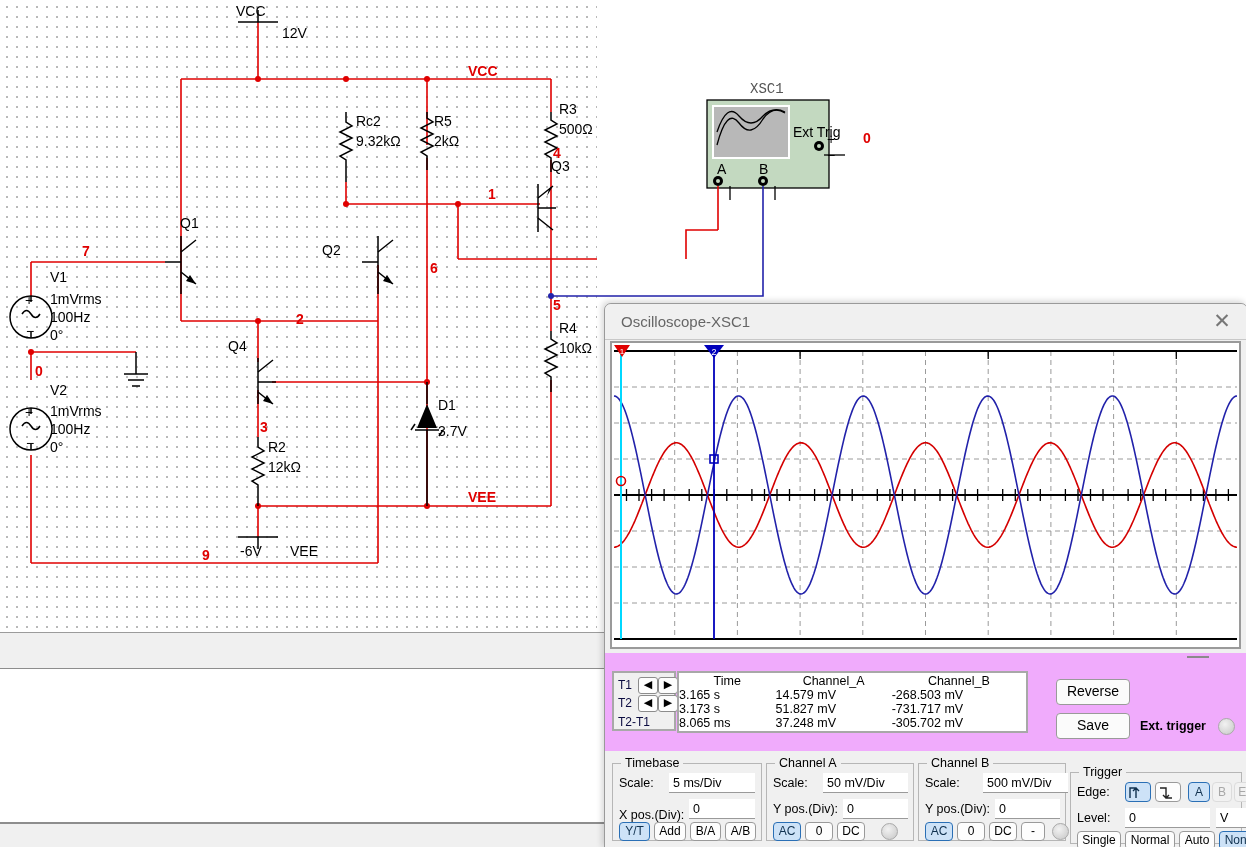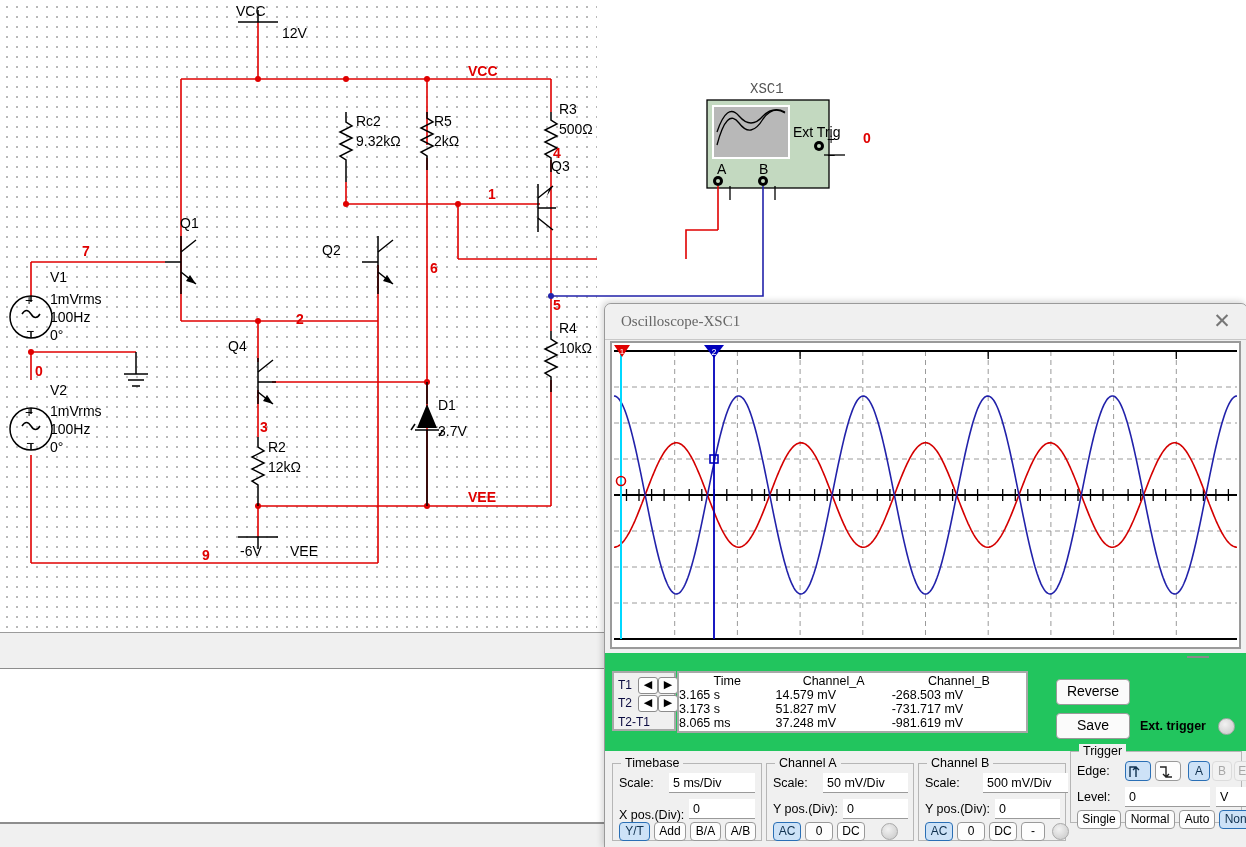--- a/index.html
+++ b/index.html
@@ -35,33 +35,33 @@
   #scope-window{
     position:absolute;left:604px;top:303px;width:642px;height:544px;
     background:#f0f0f0;border:1px solid #9a9a9a;border-radius:7px 7px 0 0;
     box-shadow:-2px -2px 6px rgba(0,0,0,.16);
     overflow:hidden;
   }
   #scope-titlebar{
     position:relative;height:35px;background:#f0f0f0;border-bottom:1px solid #c8c8c8;
     border-radius:6px 6px 0 0;
   }
-  #scope-title{position:absolute;left:16px;top:9px;font-size:15px;color:#666;font-family:Liberation Serif, serif;}
+  #scope-title{position:absolute;left:16px;top:9px;font-size:15px;color:#666;}
   #scope-close{position:absolute;right:12px;top:6px;width:26px;height:24px;
     color:#777;font-size:21px;line-height:22px;text-align:center;cursor:pointer;font-weight:300;}
 
   
   #scope-display-outer{
     position:absolute;left:5px;top:37px;width:631px;height:308px;
     background:#ffffff;border:2px solid #9a9a9a;box-sizing:border-box;
   }
   #scope-display{position:absolute;left:0;top:0;width:100%;height:100%;}
 
   
-  #meas-area{position:absolute;left:0;top:349px;width:642px;height:105px;background:#22c55e;}
+  #meas-area{position:absolute;left:0;top:349px;width:642px;height:105px;background:#f0abfc;}
   #resize-dash{position:absolute;right:38px;top:3px;width:22px;height:2px;background:#8a8a8a;}
   #cursor-ctl{
     position:absolute;left:7px;top:18px;width:64px;height:60px;background:#f0f0f0;
     border:2px solid #a8a8a8;box-sizing:border-box;
   }
   .cursor-row{position:absolute;left:4px;font-size:12px;color:#0b0b40;}
   .arrow-btn{
     position:absolute;width:18px;height:15px;border:1px solid #8c8c8c;border-radius:3px;
     background:#fdfdfd;font-size:11px;line-height:13px;text-align:center;color:#000;cursor:pointer;
   }
@@ -459,21 +459,21 @@
             <td>-268.503 mV</td>
           </tr>
           <tr>
             <td>3.173 s</td>
             <td>51.827 mV</td>
             <td>-731.717 mV</td>
           </tr>
           <tr>
             <td>8.065 ms</td>
             <td>37.248 mV</td>
-            <td>-981.619 mV</td>
+            <td>-305.702 mV</td>
           </tr>
         </tbody>
       </table>
     </div>
 
     <div class="btn-std" id="btn-reverse">Reverse</div>
     <div class="btn-std" id="btn-save">Save</div>
     <div id="ext-trigger-label">Ext. trigger</div>
     <div id="ext-trigger-led"></div>
   </div>
@@ -510,21 +510,21 @@
       <input class="tbox" style="left: 64px; top: 9px; width: 85px; height: 20px;" value="500 mV/Div">
       <div class="fld-label" style="left:6px;top:38px">Y pos.(Div):</div>
       <input class="tbox" style="left: 76px; top: 35px; width: 65px; height: 20px;" value="0">
       <div class="sbtn sel" style="left:6px;top:58px;width:28px;height:19px;line-height:17px">AC</div>
       <div class="sbtn" style="left:38px;top:58px;width:28px;height:19px;line-height:17px">0</div>
       <div class="sbtn" style="left:70px;top:58px;width:28px;height:19px;line-height:17px">DC</div>
       <div class="sbtn" style="left:102px;top:58px;width:24px;height:19px;line-height:17px">-</div>
       <div class="led" style="left:133px;top:59px"></div>
     </div>
 
-    <div class="grp" style="left:465px;top:0;width:172px;height:72px">
+    <div class="grp" style="left:465px;top:21px;width:172px;height:72px">
       <div class="grp-title">Trigger</div>
       <div class="fld-label" style="left:6px;top:12px">Edge:</div>
       <div class="sbtn sel" style="left:54px;top:9px;width:26px;height:20px">
         <svg width="24" height="18" viewBox="0 0 24 18">
             <path d="M4 15 L4 5 L10 5 L10 15 M10 5 L7 8 M10 5 L13 8" stroke="#10314f" stroke-width="1.4" fill="none"></path>
           </svg>
       </div>
       <div class="sbtn" style="left:84px;top:9px;width:26px;height:20px">
         <svg width="24" height="18" viewBox="0 0 24 18">
             <path d="M4 5 L10 5 L10 15 L16 15 M10 15 L7 12 M10 15 L13 12" stroke="#222" stroke-width="1.4" fill="none"></path>

